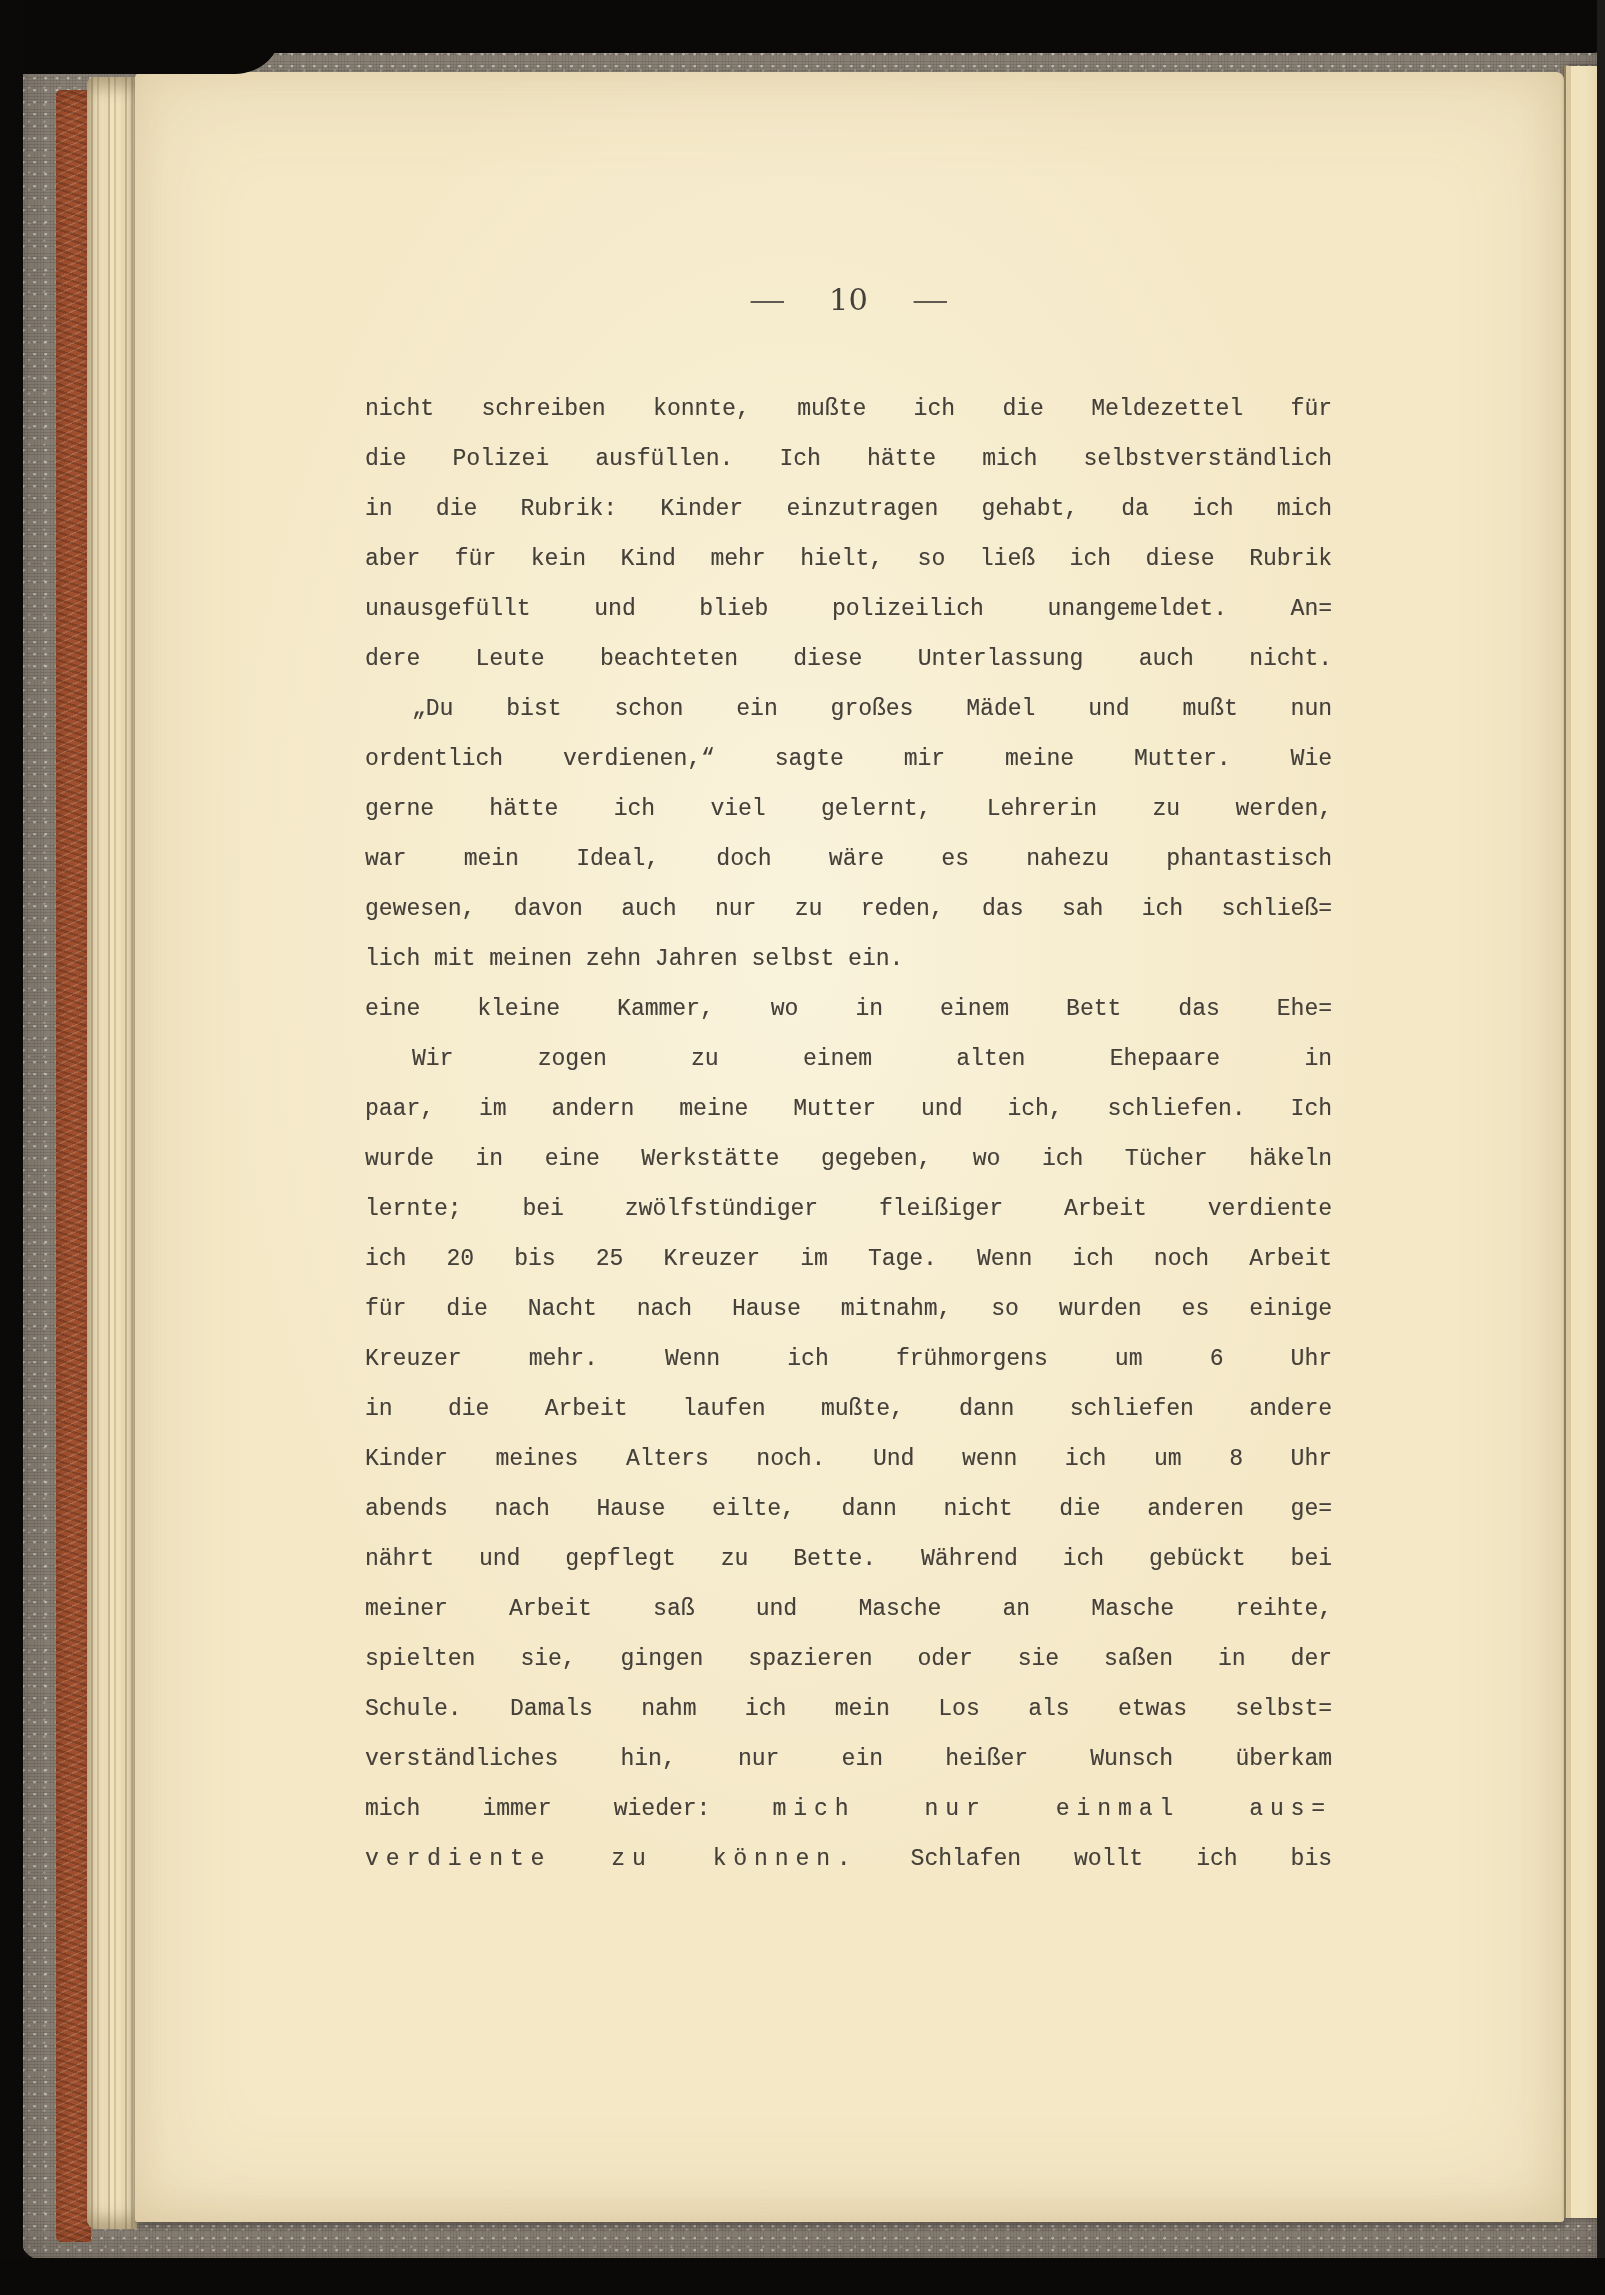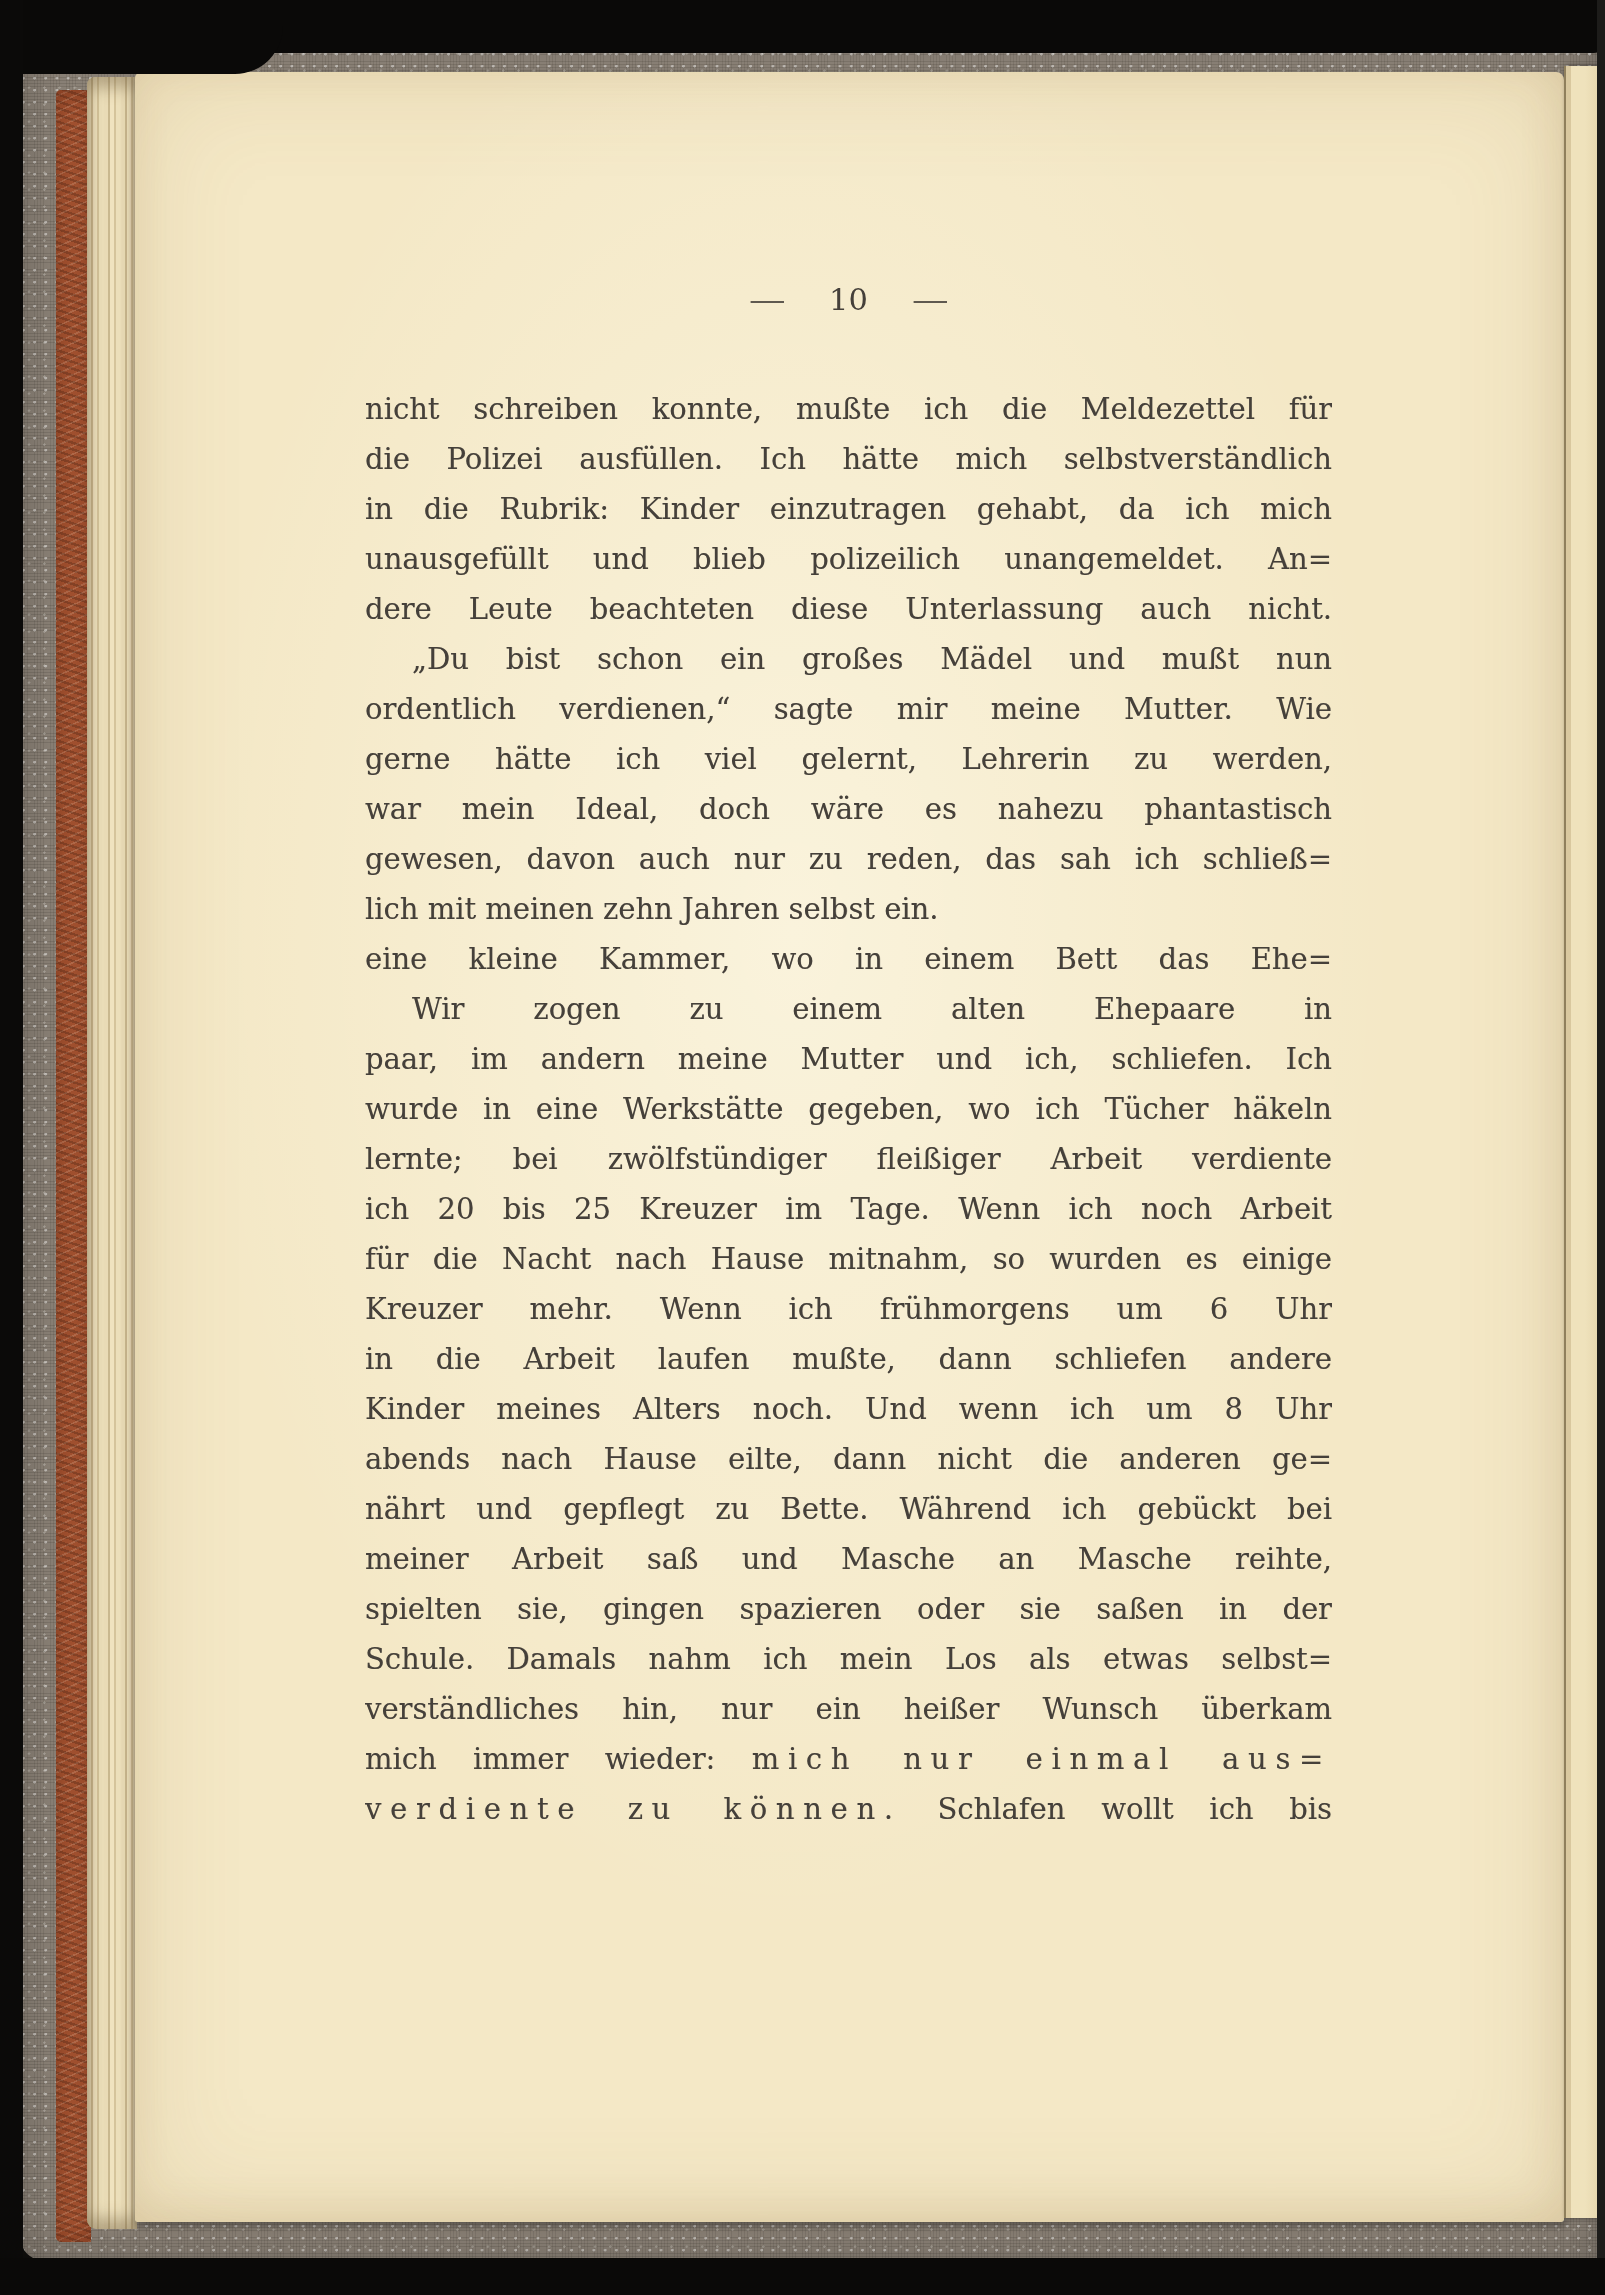--- a/index.html
+++ b/index.html
@@ -111,21 +111,22 @@
     color: var(--ink);
     font-size: 30.5px;
   }
   .pagenum .dash { letter-spacing: 0; transform: scaleX(1.2); opacity: .85; }
 
   
   .text {
     position: absolute;
     left: 230px; top: 312px; width: 967px;
     color: var(--ink);
-    font-size: 29px;
+    font-size: 23px;
+    font-family: Liberation Mono, monospace;
   }
   .line {
     height: 50px;
     line-height: 50px;
     text-align: justify;
     text-align-last: justify;
     overflow: hidden;
     text-shadow: 0.3px 0.3px 0 rgba(69,64,58,0.35);
   }
   .line.indent { padding-left: 47px; }
@@ -144,20 +145,21 @@
   <div class="page">
     <div class="pagenum">
       <span class="dash">—</span>
       <span class="num">10</span>
       <span class="dash">—</span>
     </div>
     <div class="text">
         <div class="line"><span>nicht schreiben konnte, mußte ich die Meldezettel für</span></div>
         <div class="line"><span>die Polizei ausfüllen. Ich hätte mich selbstverständlich</span></div>
         <div class="line"><span>in die Rubrik: Kinder einzutragen gehabt, da ich mich</span></div>
+        <div class="line"><span>aber für kein Kind mehr hielt, so ließ ich diese Rubrik</span></div>
         <div class="line"><span>unausgefüllt und blieb polizeilich unangemeldet. An=</span></div>
         <div class="line"><span>dere Leute beachteten diese Unterlassung auch nicht.</span></div>
         <div class="line indent"><span>„Du bist schon ein großes Mädel und mußt nun</span></div>
         <div class="line"><span>ordentlich verdienen,“ sagte mir meine Mutter. Wie</span></div>
         <div class="line"><span>gerne hätte ich viel gelernt, Lehrerin zu werden,</span></div>
         <div class="line"><span>war mein Ideal, doch wäre es nahezu phantastisch</span></div>
         <div class="line"><span>gewesen, davon auch nur zu reden, das sah ich schließ=</span></div>
         <div class="line no-just"><span>lich mit meinen zehn Jahren selbst ein.</span></div>
         <div class="line"><span>eine kleine Kammer, wo in einem Bett das Ehe=</span></div>
         <div class="line indent"><span>Wir zogen zu einem alten Ehepaare in</span></div>

